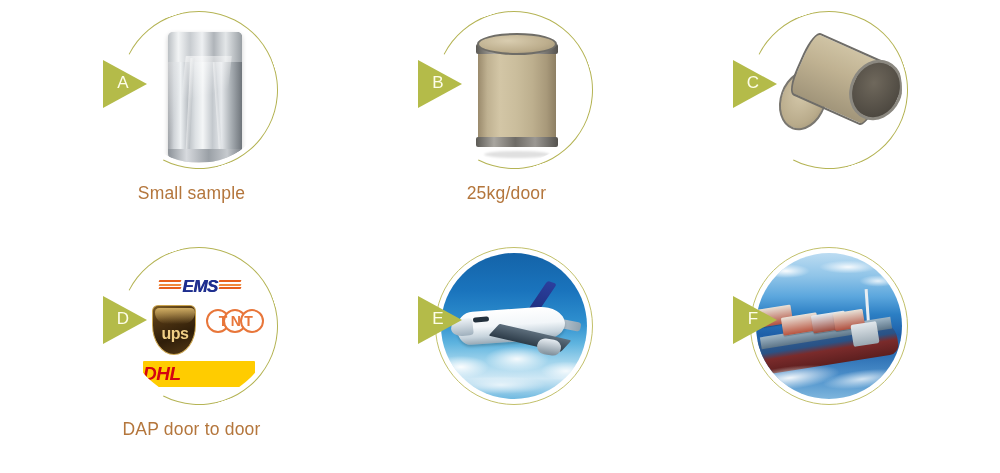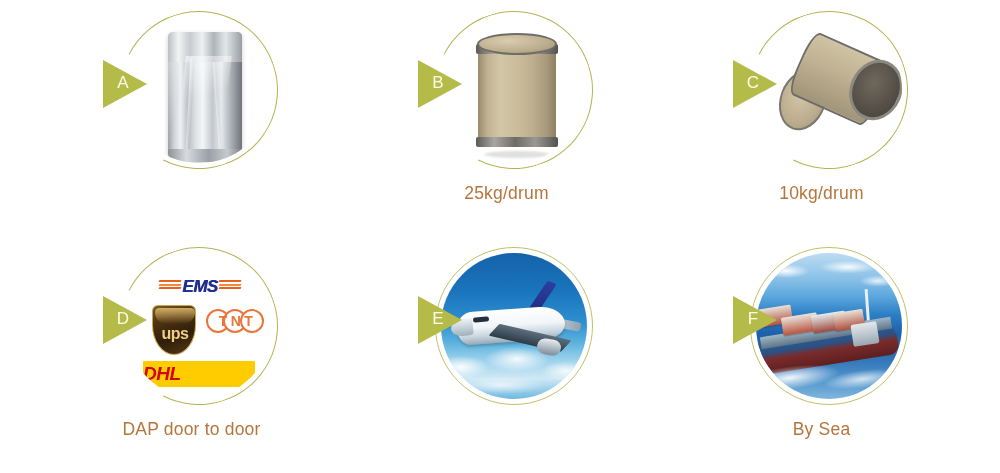--- a/index.html
+++ b/index.html
@@ -431,58 +431,58 @@
           <div class="pouch">
             <div class="pouch-fold-a"></div>
             <div class="pouch-fold-b"></div>
             <div class="pouch-seam"></div>
           </div>
         </div>
       </div>
       <div class="marker"></div>
       <div class="marker-letter">A</div>
     </div>
+    <div class="caption">Small sample</div>
   </div>
 
   <div class="cell r0 c1">
     <div class="badge-wrap">
       <div class="ring gapped"></div>
       <div class="photo">
         <div class="photo-circle">
           <div class="drum">
             <div class="drum-shadow"></div>
             <div class="drum-body"></div>
             <div class="drum-rim-bot"></div>
             <div class="drum-rim-top"></div>
             <div class="drum-lid"></div>
           </div>
         </div>
       </div>
       <div class="marker"></div>
       <div class="marker-letter">B</div>
     </div>
-    <div class="caption">25kg/drum</div>
+    <div class="caption">25kg/door</div>
   </div>
 
   <div class="cell r0 c2">
     <div class="badge-wrap">
       <div class="ring gapped"></div>
       <div class="photo">
         <div class="photo-circle">
           <div class="drumC">
             <div class="drumC-lid"></div>
             <div class="drumC-body"></div>
             <div class="drumC-mouth"></div>
           </div>
         </div>
       </div>
       <div class="marker"></div>
       <div class="marker-letter">C</div>
     </div>
-    <div class="caption">10kg/drum</div>
   </div>
 
   <div class="cell r1 c0">
     <div class="badge-wrap">
       <div class="ring gapped"></div>
       <div class="photo">
         <div class="photo-circle">
           <div class="couriers">
 
             <div class="ems">
@@ -561,16 +561,15 @@
             <div class="cont k3"></div>
             <div class="cont k4"></div>
             <div class="ship-bridge"></div>
             <div class="ship-wake"></div>
           </div>
         </div>
       </div>
       <div class="marker"></div>
       <div class="marker-letter">F</div>
     </div>
-    <div class="caption">By Sea</div>
   </div>
 
 </div>
 
 </body></html>

